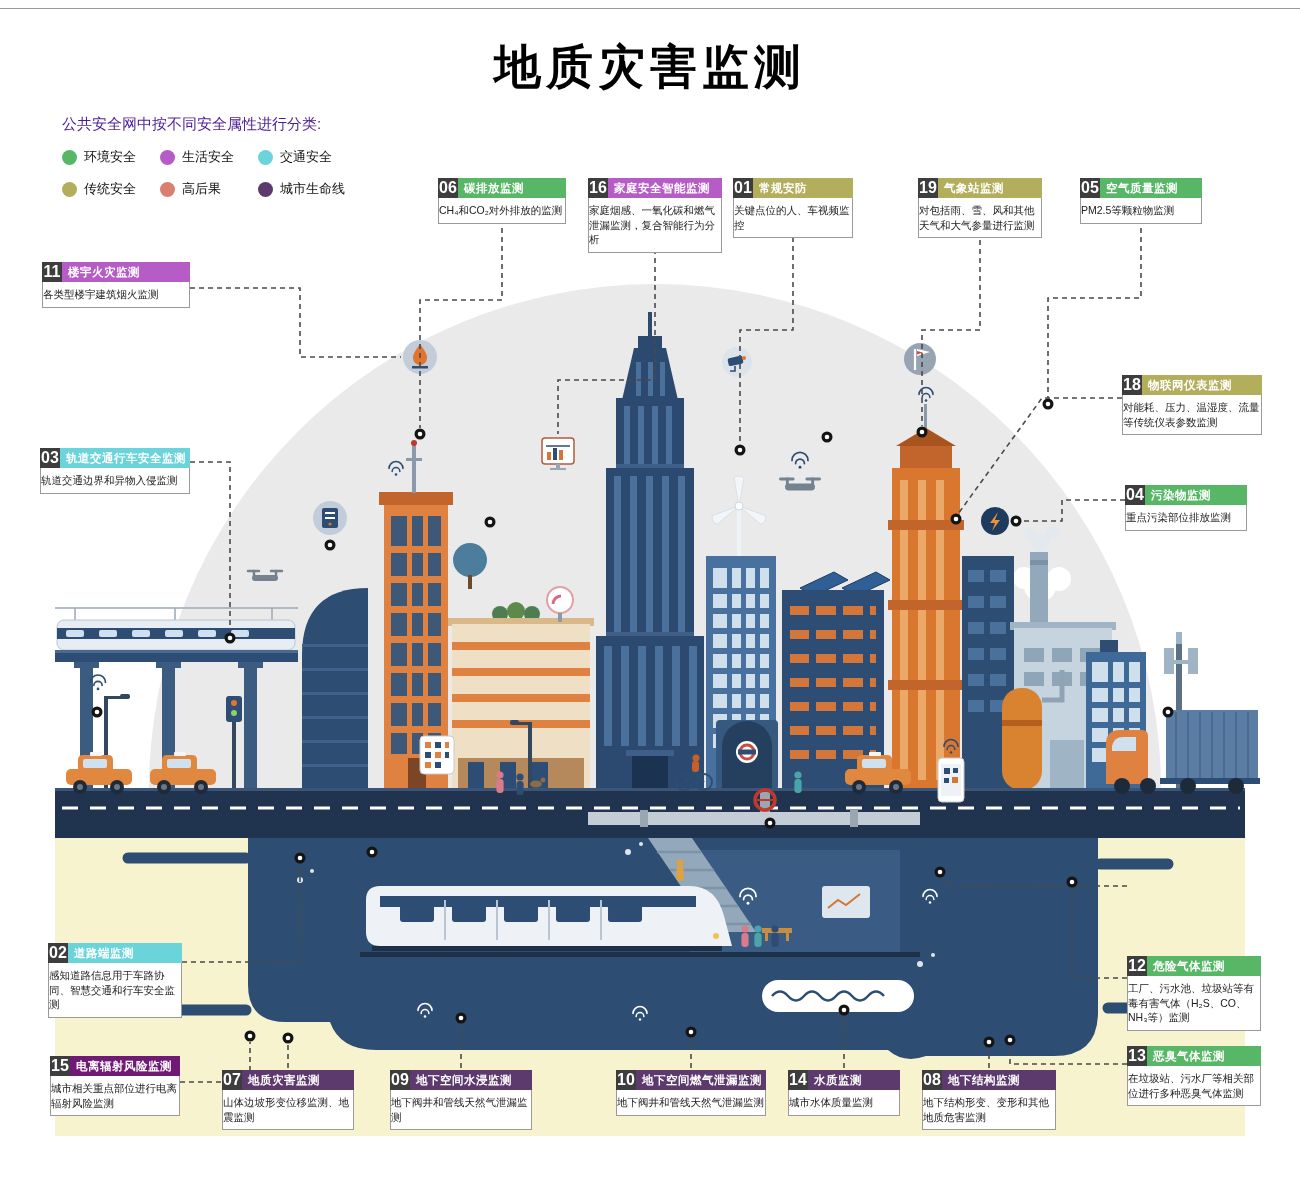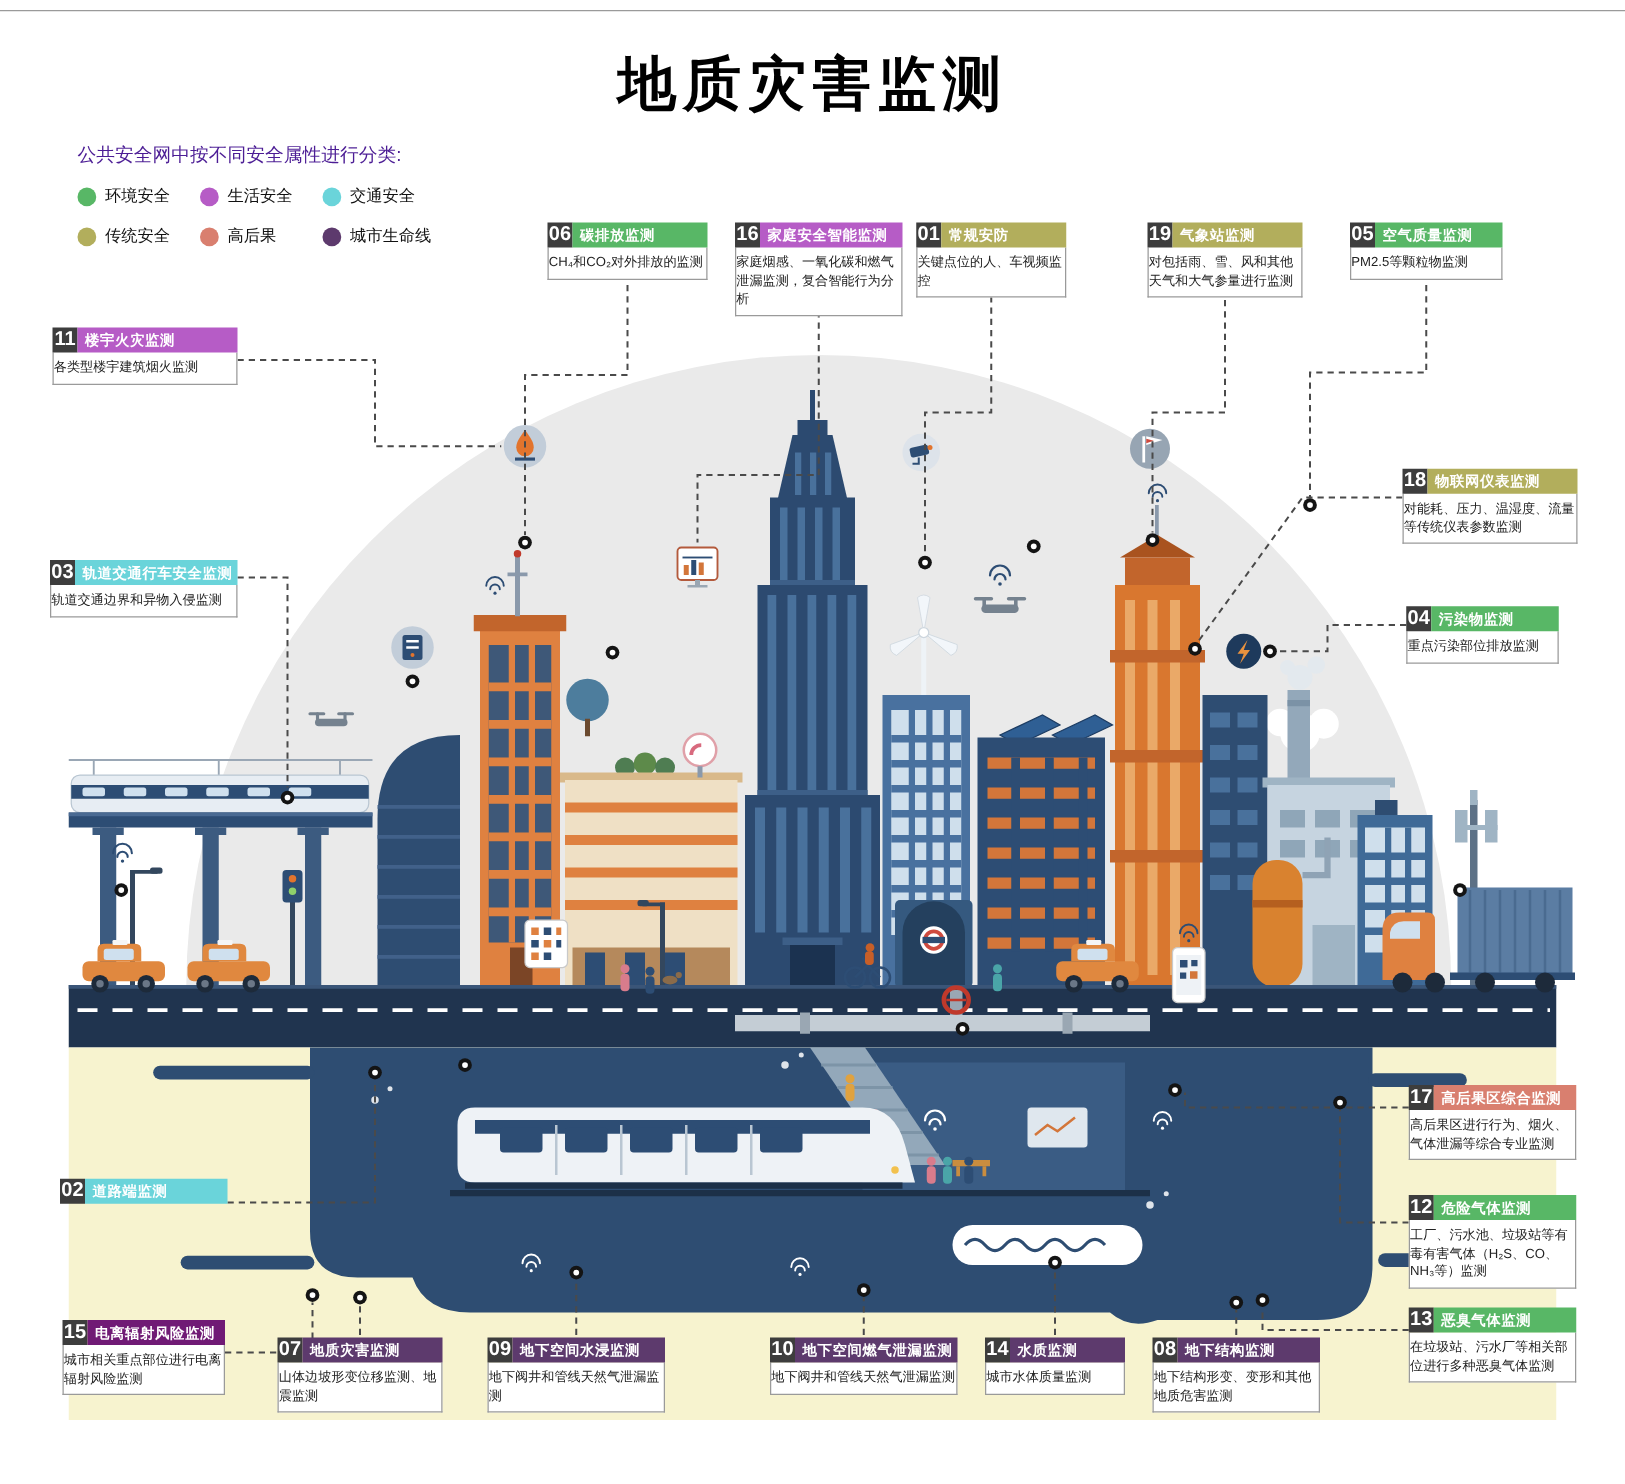--- a/index.html
+++ b/index.html
@@ -646,46 +646,40 @@
       </div>
     <div class="co-body">对能耗、压力、温湿度、流量等传统仪表参数监测</div>
   </div>
   <div class="callout" style="left:1125px;top:485px;width:122px">
     <div class="callout-head">
         <span class="co-num">04</span>
         <span class="co-title" style="background-color: rgb(88, 183, 102);">污染物监测</span>
       </div>
     <div class="co-body">重点污染部位排放监测</div>
   </div>
-  <div class="callout" style="left:1127px;top:868px;width:134px">
-    <div class="callout-head">
-        <span class="co-num">17</span>
-        <span class="co-title" style="background-color: rgb(217, 127, 111);">高后果区综合监测</span>
-      </div>
-    <div class="co-body">高后果区进行行为、烟火、气体泄漏等综合专业监测</div>
-  </div>
   <div class="callout" style="left:1127px;top:956px;width:134px">
     <div class="callout-head">
         <span class="co-num">12</span>
         <span class="co-title" style="background-color: rgb(88, 183, 102);">危险气体监测</span>
       </div>
     <div class="co-body">工厂、污水池、垃圾站等有毒有害气体（H₂S、CO、NH₃等）监测</div>
   </div>
   <div class="callout" style="left:1127px;top:1046px;width:134px">
     <div class="callout-head">
         <span class="co-num">13</span>
         <span class="co-title" style="background-color: rgb(88, 183, 102);">恶臭气体监测</span>
       </div>
     <div class="co-body">在垃圾站、污水厂等相关部位进行多种恶臭气体监测</div>
   </div>
   <div class="callout" style="left:48px;top:943px;width:134px">
     <div class="callout-head">
         <span class="co-num">02</span>
         <span class="co-title" style="background-color: rgb(106, 212, 218);">道路端监测</span>
       </div>
+    <div class="co-body">感知道路信息用于车路协同、智慧交通和行车安全监测</div>
   </div>
   <div class="callout" style="left:50px;top:1056px;width:130px">
     <div class="callout-head">
         <span class="co-num">15</span>
         <span class="co-title" style="background-color: #701a75;">电离辐射风险监测</span>
       </div>
     <div class="co-body">城市相关重点部位进行电离辐射风险监测</div>
   </div>
   <div class="callout" style="left:222px;top:1070px;width:132px">
     <div class="callout-head">

